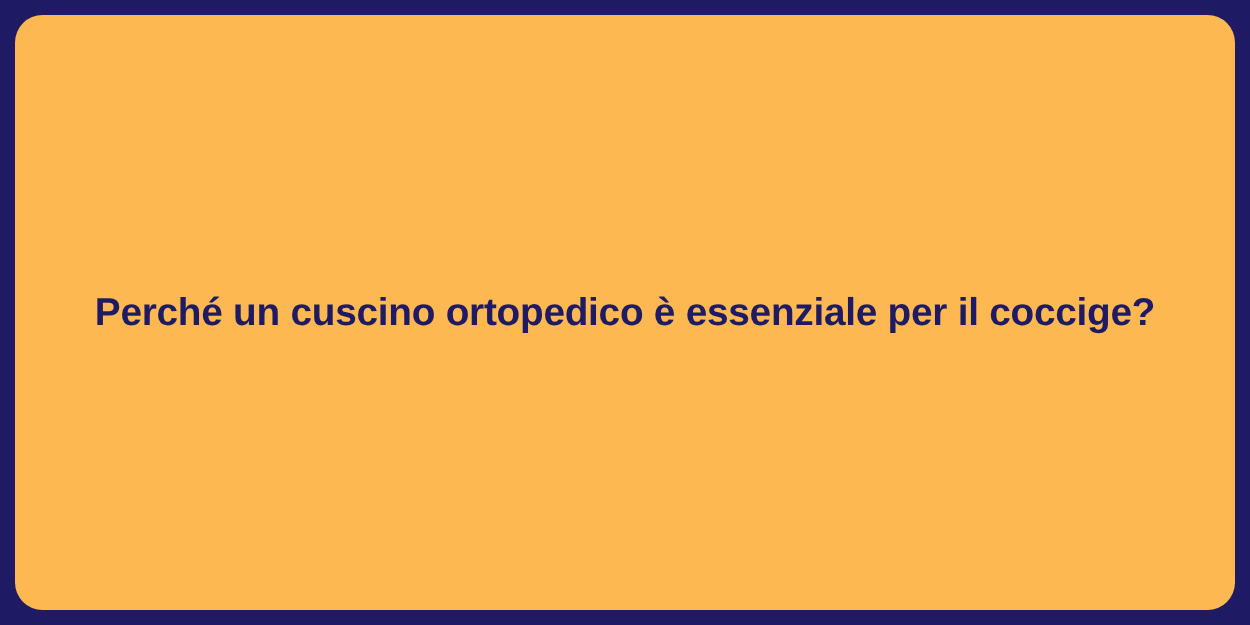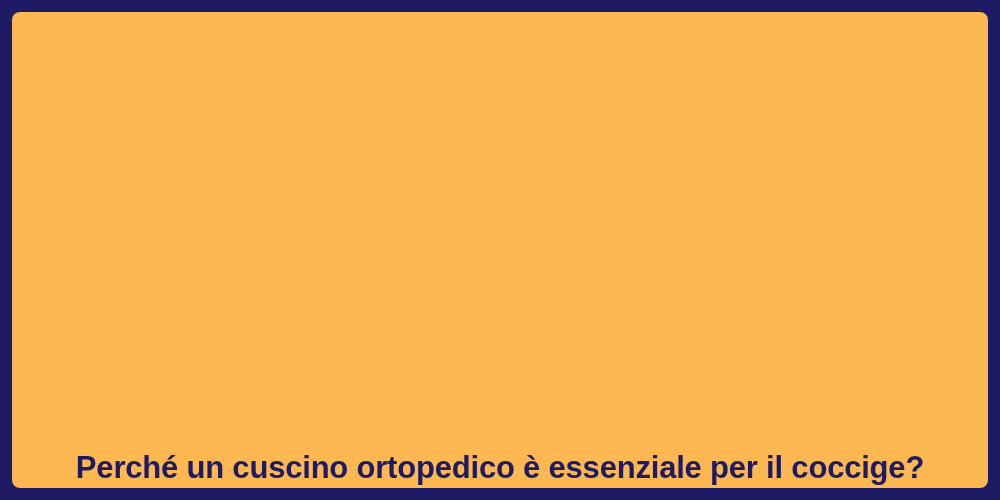--- a/index.html
+++ b/index.html
@@ -21,23 +21,23 @@
     height: 500px;
     background: #1e1a63;
     padding: 12px;
   }
 
   .banner-panel {
     box-sizing: border-box;
     width: 100%;
     height: 100%;
     background: #fdb852;
-    border-radius: 8px;
+    border-radius: 22px;
     display: flex;
-    align-items: flex-end;
+    align-items: center;
     justify-content: center;
     padding: 0 70px;
   }
 
   .headline {
     margin: 0;
     color: #1e1a63;
     font-family: "Liberation Sans", sans-serif;
     font-size: 31px;
     font-weight: bold;

